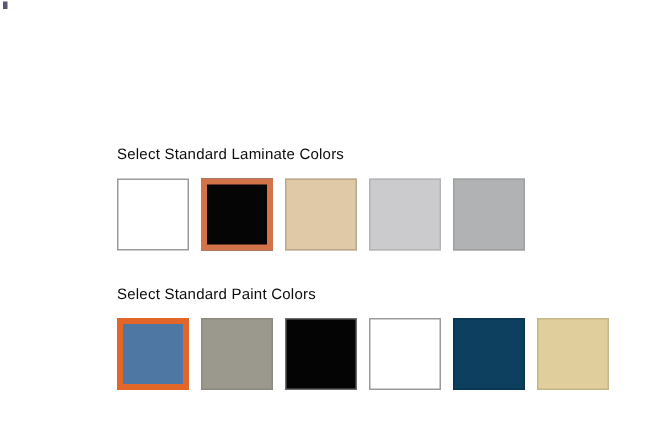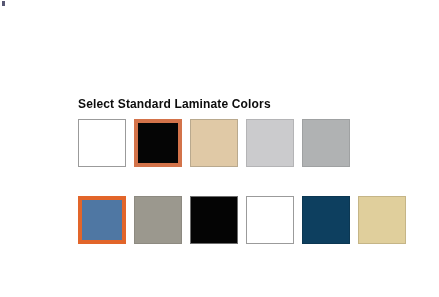--- a/index.html
+++ b/index.html
@@ -26,22 +26,22 @@
   }
 
   .panel {
     position: absolute;
     left: 78px;
     top: 96px;
     width: 350px;
   }
 
   .section-title {
-    font-size: 12px;
-    font-weight: bold;
+    font-size: 10px;
+    font-weight: normal;
     color: #0c0c0c;
     letter-spacing: 0.15px;
     line-height: 16px;
     margin: 0;
     white-space: nowrap;
   }
 
   .swatch-row {
     display: flex;
     flex-direction: row;
@@ -81,20 +81,21 @@
   <div class="swatch-row">
     <div class="swatch" style="background: rgb(255, 255, 255); border-color: rgb(155, 155, 155);"></div>
     <div class="swatch selected" style="background: rgb(5, 5, 5); border-color: rgb(211, 115, 74);"></div>
     <div class="swatch" style="background: rgb(224, 201, 166); border-color: rgb(185, 169, 142);"></div>
     <div class="swatch" style="background: rgb(203, 203, 205); border-color: rgb(180, 180, 182);"></div>
     <div class="swatch" style="background: rgb(176, 178, 179); border-color: rgb(159, 161, 162);"></div>
   </div>
 
   <div class="spacer-between"></div>
 
+  <h2 class="section-title">Select Standard Paint Colors</h2>
 
   <div class="swatch-row">
     <div class="swatch selected" style="background: rgb(79, 119, 163); border-color: rgb(226, 101, 42);"></div>
     <div class="swatch" style="background: rgb(155, 152, 142); border-color: rgb(141, 138, 129);"></div>
     <div class="swatch" style="background: rgb(4, 4, 4); border-color: rgb(109, 109, 109);"></div>
     <div class="swatch" style="background: rgb(255, 255, 255); border-color: rgb(155, 155, 155);"></div>
     <div class="swatch" style="background: rgb(13, 63, 95); border-color: rgb(11, 55, 82);"></div>
     <div class="swatch" style="background: rgb(224, 207, 156); border-color: rgb(197, 181, 135);"></div>
   </div>
 

